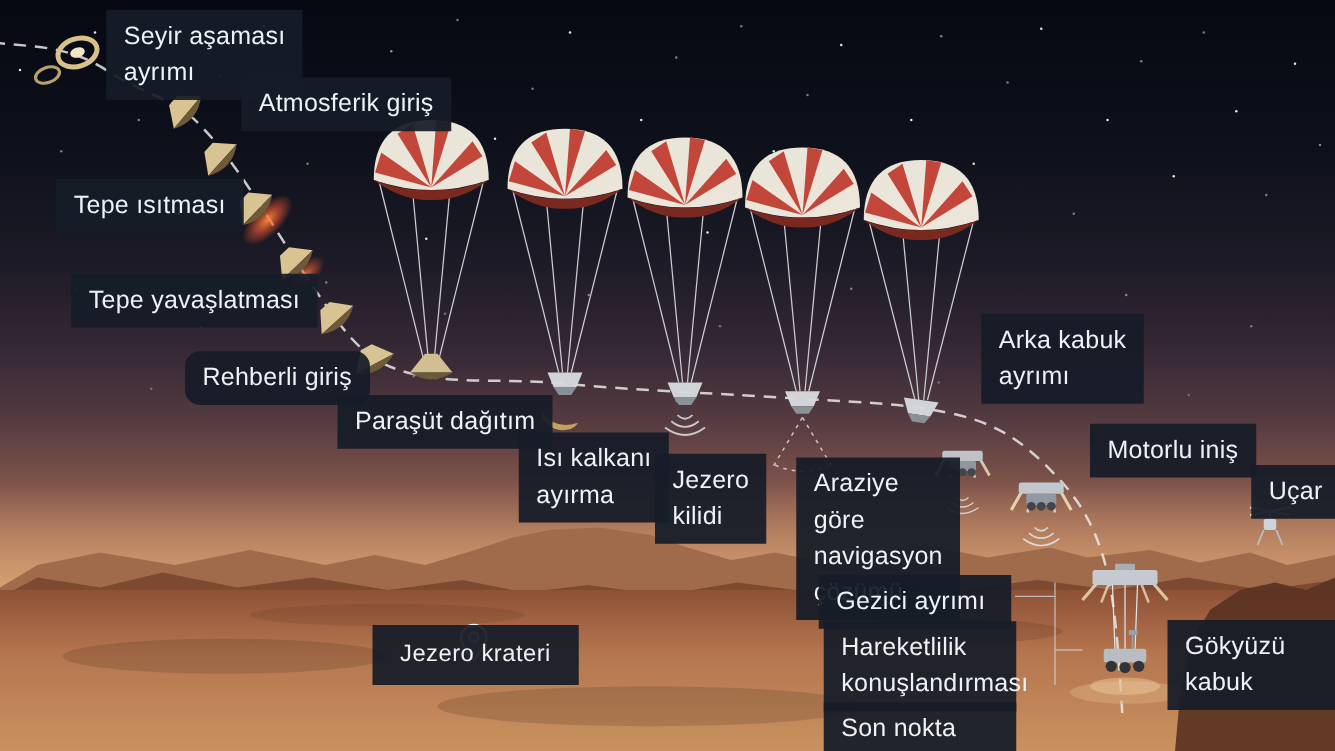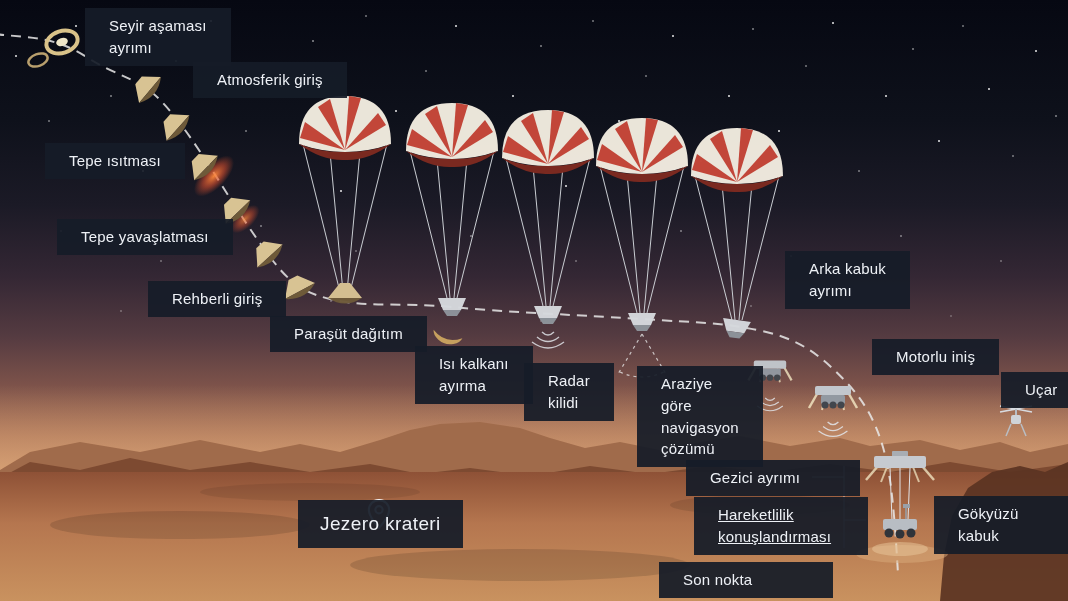--- a/index.html
+++ b/index.html
@@ -34,22 +34,22 @@
       900px 235px 0 0 rgba(255,255,255,.5), 1000px 260px 0 0 rgba(255,255,255,.4),
       120px 310px 0 0 rgba(255,255,255,.35), 330px 300px 0 0 rgba(255,255,255,.35),
       540px 320px 0 0 rgba(255,255,255,.3), 750px 305px 0 0 rgba(255,255,255,.35),
       950px 315px 0 0 rgba(255,255,255,.3);
   }
   .scene{position:absolute;left:0;top:0;}
   .callout{
     position:absolute;
     background:rgba(22,28,40,.93);
     color:#eef1f6;
-    font-size:15px;line-height:1.45;letter-spacing:.2px;
-    padding:7px 24px;white-space:pre-line;z-index:5;
+    font-size:20px;line-height:1.45;letter-spacing:.2px;
+    padding:7px 14px;white-space:pre-line;z-index:5;
   }
   .callout.big{font-size:19px;padding:10px 22px;letter-spacing:.4px;}
   .callout.fixedw{width:126px;}
   .pin{position:absolute;z-index:5;}
 </style>
 </head>
 <body>
 
 <div class="stage">
 
@@ -226,38 +226,38 @@
       <line x1="844" y1="466" x2="844" y2="548"></line>
       <line x1="844" y1="520" x2="866" y2="520"></line>
     </g>
   </svg>
 
   <div class="callout" style="left:85px;top:8px;">Seyir aşaması
 ayrımı</div>
   <div class="callout" style="left:193px;top:62px;">Atmosferik giriş</div>
   <div class="callout" style="left:45px;top:143px;">Tepe ısıtması</div>
   <div class="callout" style="left:57px;top:219px;text-align:right;">Tepe yavaşlatması</div>
-  <div class="callout" style="left:148px;top:281px;">Rehberli giriş</div>
+  <div class="callout" style="left:148px;top:281px;border-radius:12px;">Rehberli giriş</div>
   <div class="callout" style="left:270px;top:316px;">Paraşüt dağıtım</div>
   <div class="callout" style="left:415px;top:346px;">Isı kalkanı
 ayırma</div>
-  <div class="callout" style="left:524px;top:363px;">Radar
+  <div class="callout" style="left:524px;top:363px;">Jezero
 kilidi</div>
   <div class="callout" style="left:637px;top:366px;">Araziye
 göre
 navigasyon
 çözümü</div>
   <div class="callout" style="left:785px;top:251px;">Arka kabuk
 ayrımı</div>
   <div class="callout" style="left:872px;top:339px;">Motorlu iniş</div>
   <div class="callout" style="left:1001px;top:372px;">Uçar</div>
   <div class="callout" style="left:934px;top:496px;">Gökyüzü kabuk</div>
 
-  <div class="callout fixedw" style="left:686px;top:460px;">Gezici ayrımı</div>
-  <div class="callout fixedw" style="left:694px;top:497px;text-decoration:underline;">Hareketlilik
+  <div class="callout fixedw" style="left:655px;top:460px;">Gezici ayrımı</div>
+  <div class="callout fixedw" style="left:659px;top:497px;">Hareketlilik
 konuşlandırması</div>
   <div class="callout fixedw" style="left:659px;top:562px;">Son nokta</div>
 
   <svg class="pin" style="left:366px;top:498px;" width="26" height="32" viewBox="0 0 24 30">
     <path d="M12 2 C6.5 2 2.5 6.2 2.5 11.3 C2.5 18 12 28 12 28 C12 28 21.5 18 21.5 11.3 C21.5 6.2 17.5 2 12 2 Z" fill="none" stroke="#f2f4f7" stroke-width="2"></path>
     <circle cx="12" cy="11" r="3.4" fill="none" stroke="#f2f4f7" stroke-width="2"></circle>
   </svg>
   <div class="callout big" style="left:298px;top:500px;">Jezero krateri</div>
 
 </div>

